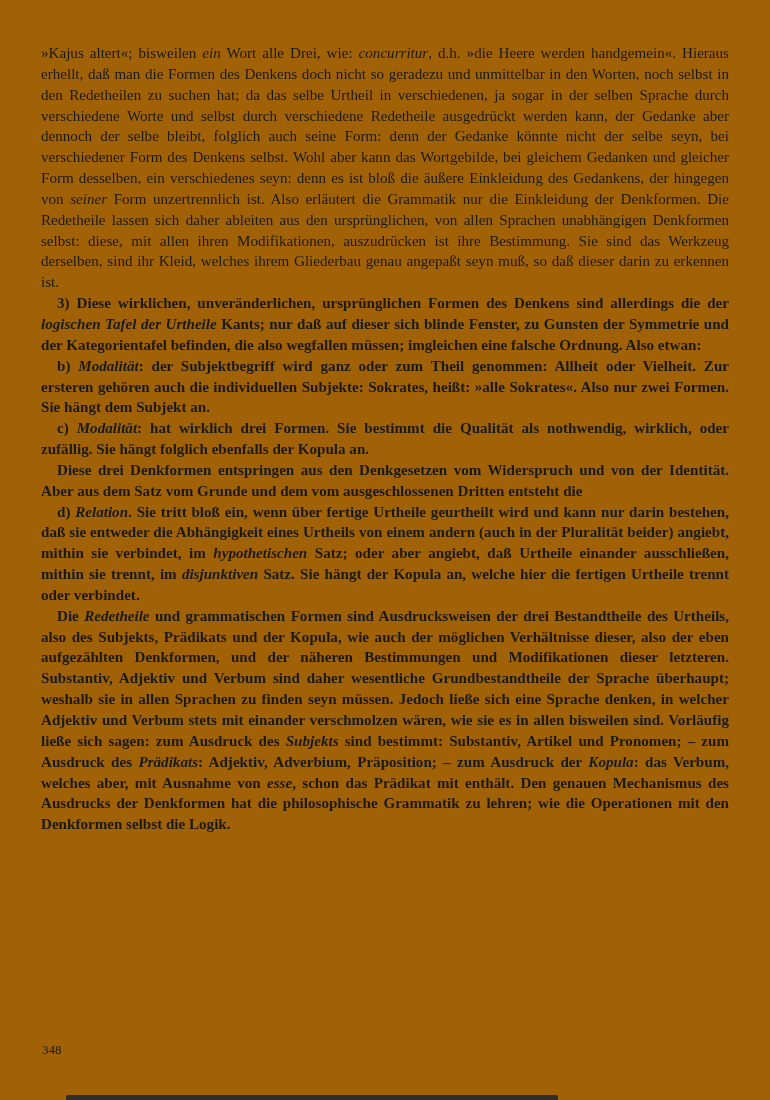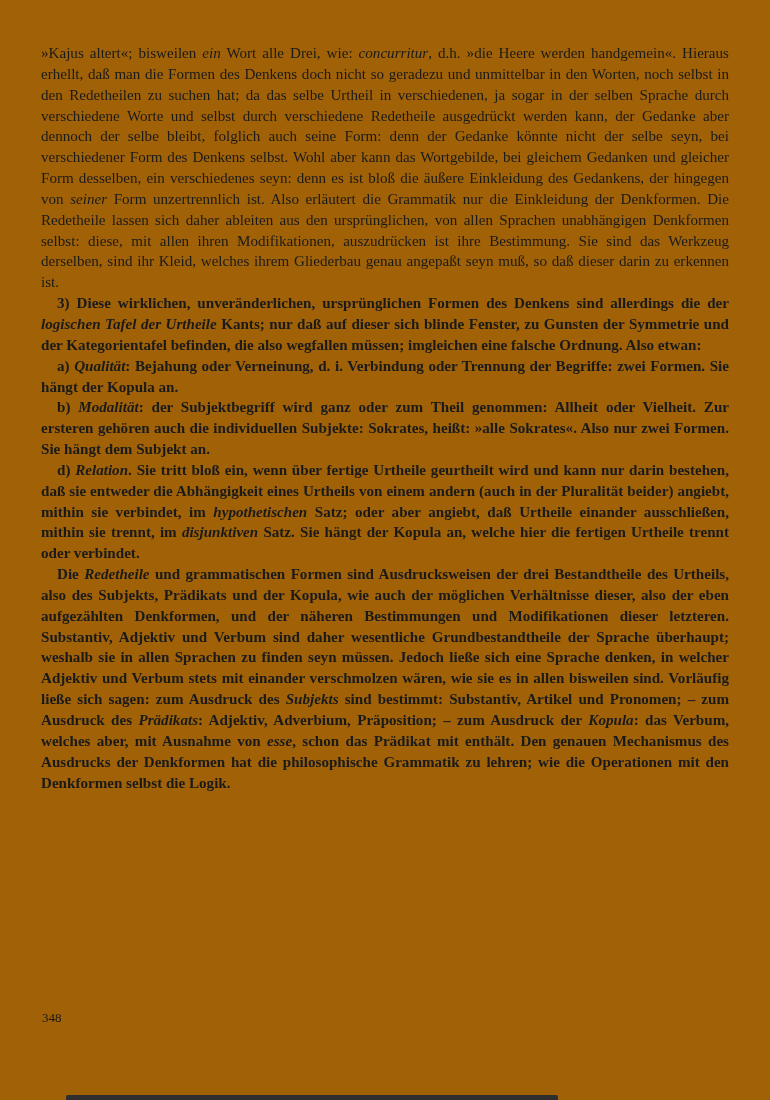--- a/index.html
+++ b/index.html
@@ -28,41 +28,42 @@
     text-justify: inter-word;
     hyphens: auto;
     -webkit-hyphens: auto;
   }
   .para { text-indent: 0; }
   .para.indent { text-indent: 16px; font-weight: bold; }
   em { font-style: italic; }
   .page-number {
     position: absolute;
     left: 42px;
-    top: 1010px;
+    top: 1042px;
     font-size: 13px;
     color: #1a1a1a;
   }
   .edge-artifact {
     position: absolute;
     left: 66px;
     top: 1095px;
     width: 492px;
     height: 5px;
     background: #2e2e2e;
     border-radius: 2px 2px 0 0;
   }
 </style>
 </head>
 <body>
 
 <div class="page">
   <div class="text-block">
       <p class="para"><span>»Kajus altert«; bisweilen </span><em>ein</em><span> Wort alle Drei, wie: </span><em>concurritur</em><span>, d.h. »die Heere werden handgemein«. Hieraus erhellt, daß man die Formen des Denkens doch nicht so geradezu und unmittelbar in den Worten, noch selbst in den Redetheilen zu suchen hat; da das selbe Urtheil in verschiedenen, ja sogar in der selben Sprache durch verschiedene Worte und selbst durch verschiedene Redetheile ausgedrückt werden kann, der Gedanke aber dennoch der selbe bleibt, folglich auch seine Form: denn der Gedanke könnte nicht der selbe seyn, bei verschiedener Form des Denkens selbst. Wohl aber kann das Wortgebilde, bei gleichem Gedanken und gleicher Form desselben, ein verschiedenes seyn: denn es ist bloß die äußere Einkleidung des Gedankens, der hingegen von </span><em>seiner</em><span> Form unzertrennlich ist. Also erläutert die Grammatik nur die Einkleidung der Denkformen. Die Redetheile lassen sich daher ableiten aus den ursprünglichen, von allen Sprachen unabhängigen Denkformen selbst: diese, mit allen ihren Modifikationen, auszudrücken ist ihre Bestimmung. Sie sind das Werkzeug derselben, sind ihr Kleid, welches ihrem Gliederbau genau angepaßt seyn muß, so daß dieser darin zu erkennen ist.</span></p>
       <p class="para indent"><span>3) Diese wirklichen, unveränderlichen, ursprünglichen Formen des Denkens sind allerdings die der </span><em>logischen Tafel der Urtheile</em><span> Kants; nur daß auf dieser sich blinde Fenster, zu Gunsten der Symmetrie und der Kategorientafel befinden, die also wegfallen müssen; imgleichen eine falsche Ordnung. Also etwan:</span></p>
-      <p class="para indent"><span>a) </span><em>Qualität</em><span>: Bejahung oder Verneinung, d. i. Verbindung oder Trennung der Begriffe: zwei Formen. Sie hängt der Kopula an.</span></p>
       <p class="para indent"><span>b) </span><em>Modalität</em><span>: der Subjektbegriff wird ganz oder zum Theil genommen: Allheit oder Vielheit. Zur ersteren gehören auch die individuellen Subjekte: Sokrates, heißt: »alle Sokrates«. Also nur zwei Formen. Sie hängt dem Subjekt an.</span></p>
+      <p class="para indent"><span>c) </span><em>Modalität</em><span>: hat wirklich drei Formen. Sie bestimmt die Qualität als nothwendig, wirklich, oder zufällig. Sie hängt folglich ebenfalls der Kopula an.</span></p>
+      <p class="para indent"><span>Diese drei Denkformen entspringen aus den Denkgesetzen vom Widerspruch und von der Identität. Aber aus dem Satz vom Grunde und dem vom ausgeschlossenen Dritten entsteht die</span></p>
       <p class="para indent"><span>d) </span><em>Relation</em><span>. Sie tritt bloß ein, wenn über fertige Urtheile geurtheilt wird und kann nur darin bestehen, daß sie entweder die Abhängigkeit eines Urtheils von einem andern (auch in der Pluralität beider) angiebt, mithin sie verbindet, im </span><em>hypothetischen</em><span> Satz; oder aber angiebt, daß Urtheile einander ausschließen, mithin sie trennt, im </span><em>disjunktiven</em><span> Satz. Sie hängt der Kopula an, welche hier die fertigen Urtheile trennt oder verbindet.</span></p>
       <p class="para indent"><span>Die </span><em>Redetheile</em><span> und grammatischen Formen sind Ausdrucksweisen der drei Bestandtheile des Urtheils, also des Subjekts, Prädikats und der Kopula, wie auch der möglichen Verhältnisse dieser, also der eben aufgezählten Denkformen, und der näheren Bestimmungen und Modifikationen dieser letzteren. Substantiv, Adjektiv und Verbum sind daher wesentliche Grundbestandtheile der Sprache überhaupt; weshalb sie in allen Sprachen zu finden seyn müssen. Jedoch ließe sich eine Sprache denken, in welcher Adjektiv und Verbum stets mit einander verschmolzen wären, wie sie es in allen bisweilen sind. Vorläufig ließe sich sagen: zum Ausdruck des </span><em>Subjekts</em><span> sind bestimmt: Substantiv, Artikel und Pronomen; – zum Ausdruck des </span><em>Prädikats</em><span>: Adjektiv, Adverbium, Präposition; – zum Ausdruck der </span><em>Kopula</em><span>: das Verbum, welches aber, mit Ausnahme von </span><em>esse</em><span>, schon das Prädikat mit enthält. Den genauen Mechanismus des Ausdrucks der Denkformen hat die philosophische Grammatik zu lehren; wie die Operationen mit den Denkformen selbst die Logik.</span></p>
     </div>
   <div class="page-number">348</div>
   <div class="edge-artifact"></div>
 </div>
 
 </body></html>

